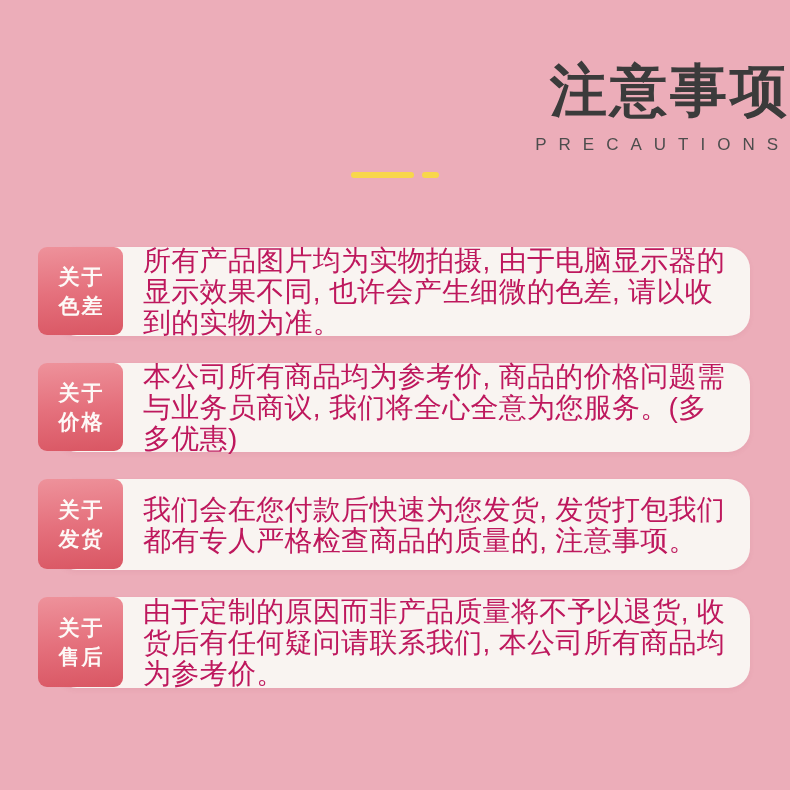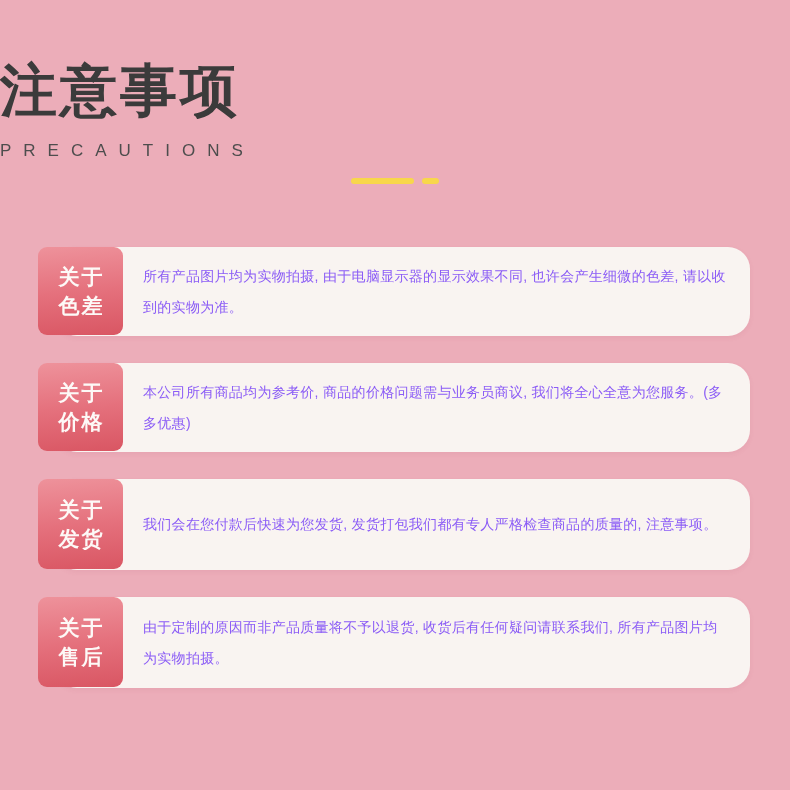--- a/index.html
+++ b/index.html
@@ -10,33 +10,33 @@
   .page {
     position: relative;
     width: 790px;
     height: 790px;
     background: #ecadb9;
     overflow: hidden;
     font-family: "Liberation Sans", "DejaVu Sans", sans-serif;
   }
   
   .header {
-    text-align: left;
+    text-align: right;
     padding-top: 56px;
   }
   .title {
     margin: 0;
     font-size: 57px;
     font-weight: 900;
     letter-spacing: 3px;
     color: #3b3b3b;
     line-height: 1.22;
   }
   .subtitle {
-    margin-top: 15px;
+    margin-top: 9px;
     font-size: 17px;
     font-weight: 500;
     letter-spacing: 12px;
     color: #4d4d4d;
   }
   .underline {
     margin-top: 17px;
     display: flex;
     justify-content: center;
     align-items: center;
@@ -73,23 +73,23 @@
     border-radius: 22px;
     box-shadow: 0 2px 5px rgba(160, 70, 90, 0.08);
     display: flex;
     align-items: center;
     padding-left: 88px;
     padding-right: 22px;
     box-sizing: border-box;
     z-index: 1;
   }
   .card-text {
-    font-size: 14px;
+    font-size: 28px;
     line-height: 31px;
-    color: #8b5cf6;
+    color: #be185d;
     letter-spacing: 0.3px;
   }
   .badge {
     position: absolute;
     left: 0;
     top: 0;
     bottom: 1px;
     width: 85px;
     border-radius: 9px;
     background: linear-gradient(175deg, #ee929b 0%, #e5717d 50%, #d95663 100%);
@@ -151,21 +151,21 @@
         <div class="card-text">我们会在您付款后快速为您发货, 发货打包我们都有专人严格检查商品的质量的, 注意事项。</div>
       </div>
       <div class="badge">
         <span class="badge-line">关于</span>
         <span class="badge-line">发货</span>
       </div>
     </div>
 
     <div class="row">
       <div class="card">
-        <div class="card-text">由于定制的原因而非产品质量将不予以退货, 收货后有任何疑问请联系我们, 所有产品图片均为实物拍摄。</div>
+        <div class="card-text">由于定制的原因而非产品质量将不予以退货, 收货后有任何疑问请联系我们, 本公司所有商品均为参考价。</div>
       </div>
       <div class="badge">
         <span class="badge-line">关于</span>
         <span class="badge-line">售后</span>
       </div>
     </div>
 
   </div>
 </div>
 

